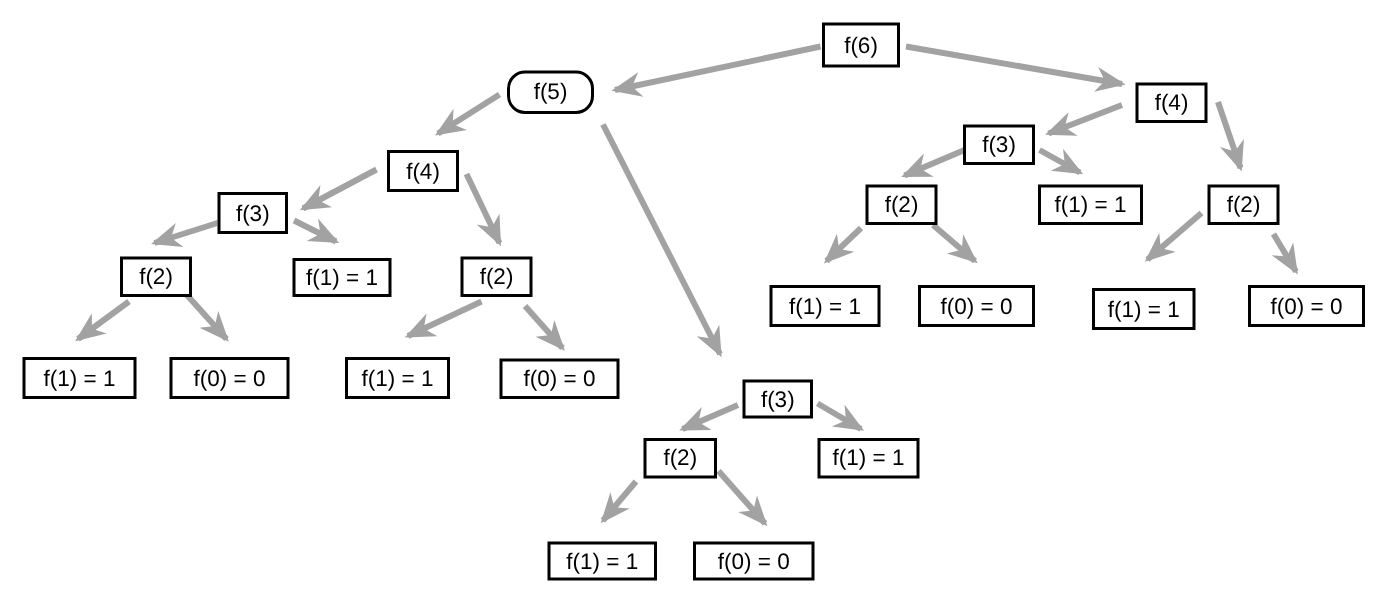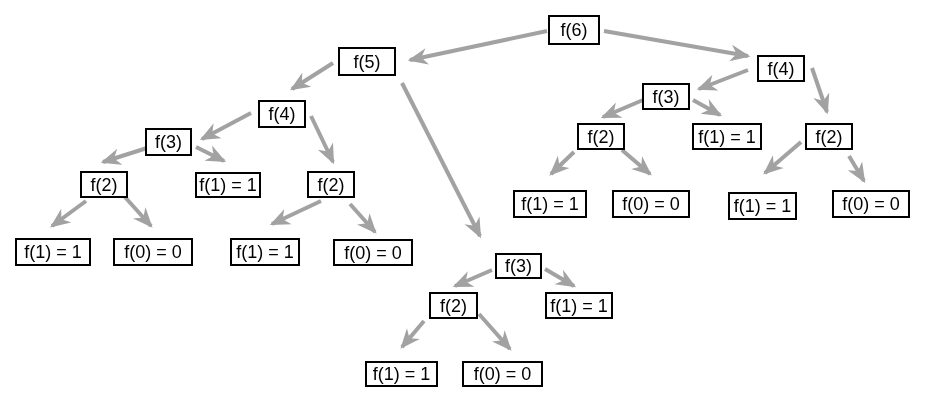--- a/index.html
+++ b/index.html
@@ -29,21 +29,21 @@
   }
   .node {
     position: absolute;
     box-sizing: border-box;
     border: 2px solid #000000;
     background: #ffffff;
     color: #000000;
     display: flex;
     align-items: center;
     justify-content: center;
-    font-size: 18px;
+    font-size: 15px;
     line-height: 1;
     white-space: nowrap;
   }
 </style>
 </head>
 <body>
 
 <div class="canvas">
   <svg id="edge-layer" class="edge-layer" width="925" height="404" xmlns="http://www.w3.org/2000/svg">
     <defs>
@@ -71,21 +71,21 @@
       <line x1="812" y1="68" x2="827" y2="112" stroke="#a2a2a2" stroke-width="4" marker-end="url(#arrowhead)"></line>
       <line x1="643" y1="100" x2="603" y2="117" stroke="#a2a2a2" stroke-width="4" marker-end="url(#arrowhead)"></line>
       <line x1="693" y1="100" x2="720" y2="115" stroke="#a2a2a2" stroke-width="4" marker-end="url(#arrowhead)"></line>
       <line x1="574" y1="152" x2="551" y2="174" stroke="#a2a2a2" stroke-width="4" marker-end="url(#arrowhead)"></line>
       <line x1="622" y1="150" x2="650" y2="174" stroke="#a2a2a2" stroke-width="4" marker-end="url(#arrowhead)"></line>
       <line x1="801" y1="142" x2="765" y2="173" stroke="#a2a2a2" stroke-width="4" marker-end="url(#arrowhead)"></line>
       <line x1="849" y1="156" x2="864" y2="181" stroke="#a2a2a2" stroke-width="4" marker-end="url(#arrowhead)"></line>
     </svg>
   <div id="nodes-layer" class="nodes-layer">
       <div class="node" style="left: 548px; top: 15px; width: 52px; height: 30px; background: rgb(255, 255, 255); border-color: rgb(0, 0, 0); color: rgb(0, 0, 0);">f(6)</div>
-      <div class="node" style="left: 338px; top: 47px; width: 58px; height: 29px; background: rgb(255, 255, 255); border-color: rgb(0, 0, 0); color: rgb(0, 0, 0);">f(5)</div>
+      <div class="node" style="left: 338px; top: 47px; width: 58px; height: 29px; background: rgb(255, 255, 255); border-color: rgb(0, 0, 0); color: rgb(0, 0, 0); border-radius: 12px;">f(5)</div>
       <div class="node" style="left: 258px; top: 100px; width: 48px; height: 28px; background: rgb(255, 255, 255); border-color: rgb(0, 0, 0); color: rgb(0, 0, 0);">f(4)</div>
       <div class="node" style="left: 145px; top: 128px; width: 47px; height: 28px; background: rgb(255, 255, 255); border-color: rgb(0, 0, 0); color: rgb(0, 0, 0);">f(3)</div>
       <div class="node" style="left: 80px; top: 171px; width: 48px; height: 27px; background: rgb(255, 255, 255); border-color: rgb(0, 0, 0); color: rgb(0, 0, 0);">f(2)</div>
       <div class="node" style="left: 195px; top: 172px; width: 66px; height: 26px; background: rgb(255, 255, 255); border-color: rgb(0, 0, 0); color: rgb(0, 0, 0);">f(1) = 1</div>
       <div class="node" style="left: 307px; top: 171px; width: 48px; height: 27px; background: rgb(255, 255, 255); border-color: rgb(0, 0, 0); color: rgb(0, 0, 0);">f(2)</div>
       <div class="node" style="left: 15px; top: 238px; width: 76px; height: 28px; background: rgb(255, 255, 255); border-color: rgb(0, 0, 0); color: rgb(0, 0, 0);">f(1) = 1</div>
       <div class="node" style="left: 113px; top: 238px; width: 80px; height: 28px; background: rgb(255, 255, 255); border-color: rgb(0, 0, 0); color: rgb(0, 0, 0);">f(0) = 0</div>
       <div class="node" style="left: 230px; top: 238px; width: 70px; height: 28px; background: rgb(255, 255, 255); border-color: rgb(0, 0, 0); color: rgb(0, 0, 0);">f(1) = 1</div>
       <div class="node" style="left: 333px; top: 239px; width: 80px; height: 27px; background: rgb(255, 255, 255); border-color: rgb(0, 0, 0); color: rgb(0, 0, 0);">f(0) = 0</div>
       <div class="node" style="left: 495px; top: 253px; width: 47px; height: 26px; background: rgb(255, 255, 255); border-color: rgb(0, 0, 0); color: rgb(0, 0, 0);">f(3)</div>

